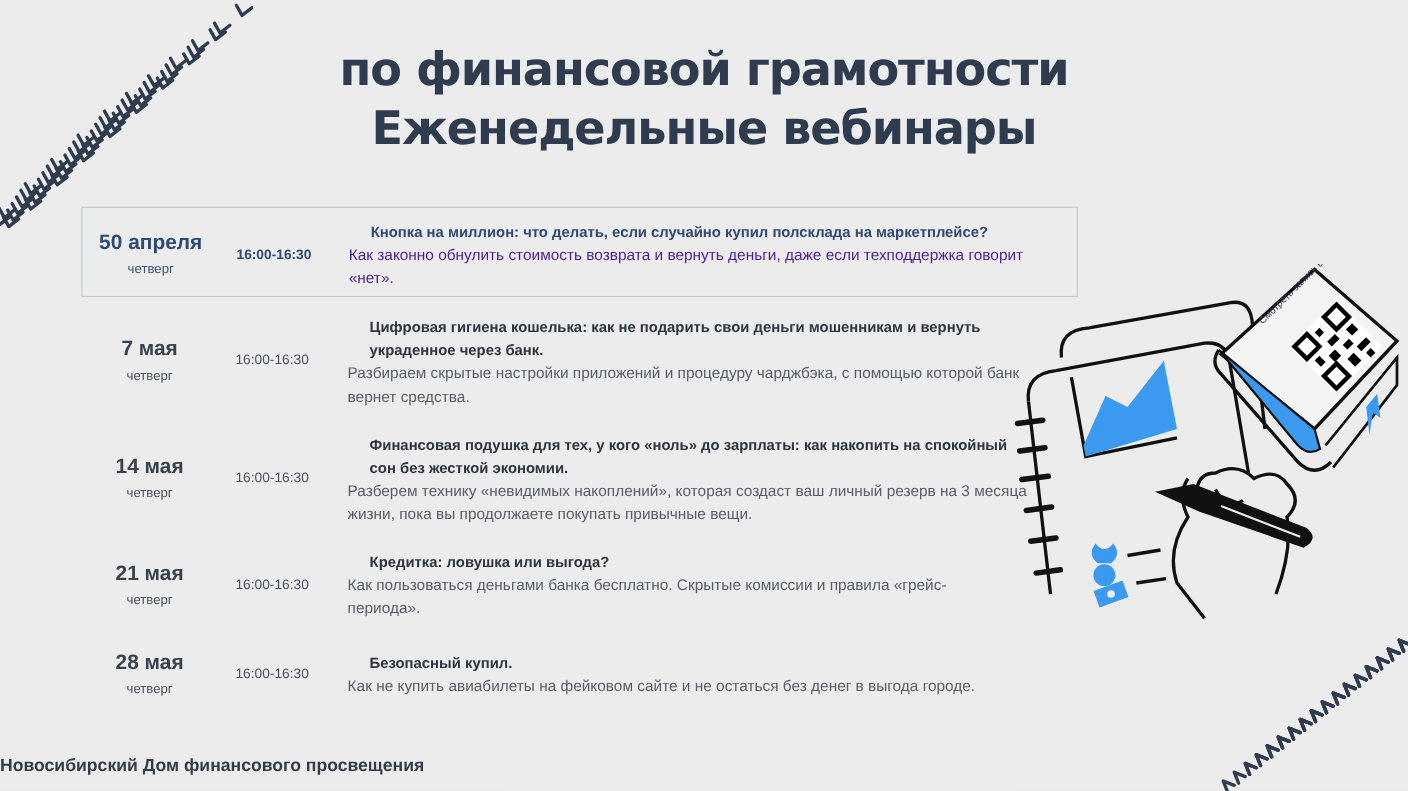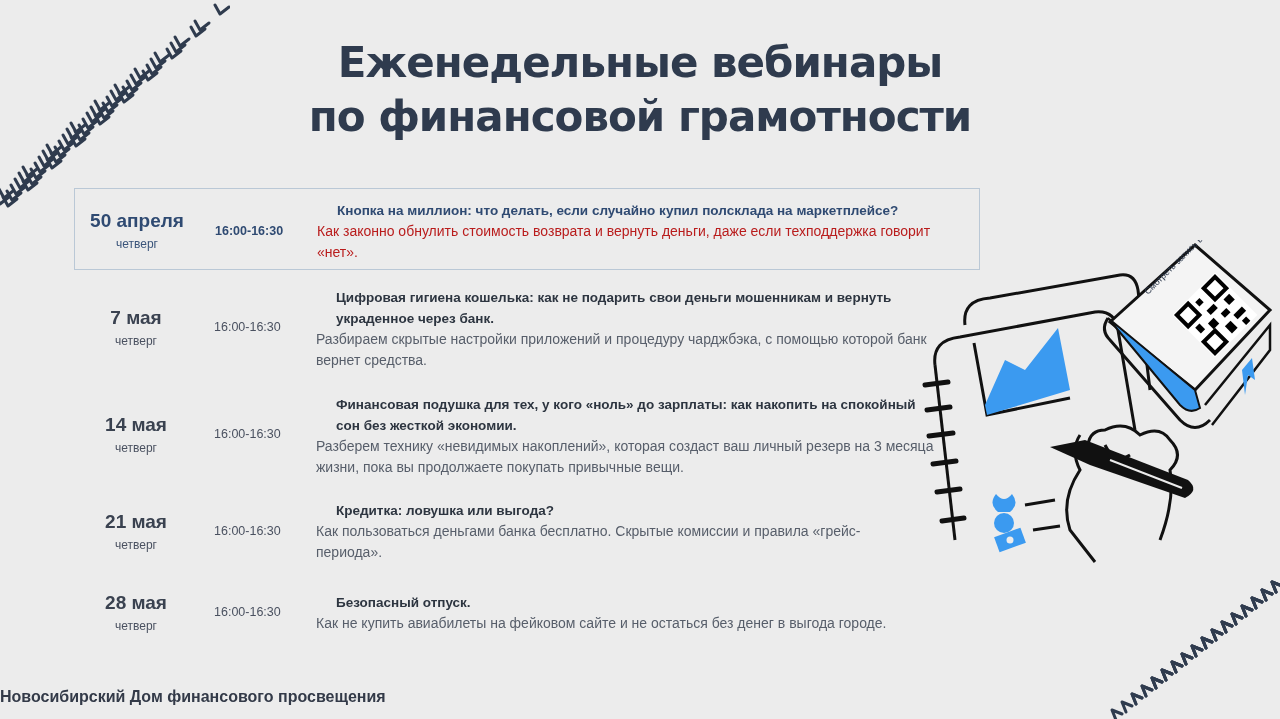--- a/index.html
+++ b/index.html
@@ -39,21 +39,21 @@
       position: absolute; left: 140px; width: 90px;
       font-size: 12.5px; color: #4a5160;
     }
     .highlight .time { font-weight: bold; color: #2f4a72; }
     .text-col { position: absolute; left: 242px; width: 650px; }
     .topic {
       font-weight: bold; font-size: 13.5px; line-height: 21px; color: #2d3540; padding-left: 20px;
     }
     .highlight .topic { color: #2f4a72; }
     .desc { font-size: 14px; line-height: 21px; color: #575e6a; }
-    .highlight .desc { color: #b91c1c; }
+    .highlight .desc { color: #4c1d95; }
     .footer {
       position: absolute; left: 0; top: 688px; width: 1280px; text-align: left;
       font-weight: bold; font-size: 16px; color: #333a48;
     }
     .deco { position: absolute; }
   </style>
 </head>
 <body>
 
 <svg class="deco" style="left:0;top:0" width="230" height="210" viewBox="0 0 230 210">
@@ -155,22 +155,22 @@
       <path d="M82 134 L72 130 L76 140"></path>
       <path d="M102 118 L92 114 L96 124"></path>
       <path d="M122 102 L112 98 L116 108"></path>
       <path d="M142 86 L132 82 L136 92"></path>
       <path d="M162 70 L152 66 L156 76"></path>
       <path d="M182 54 L172 50 L176 60"></path>
     </g>
 </svg>
 
 <div class="title">
+  <span>по финансовой грамотности</span>
   <span>Еженедельные вебинары</span>
-  <span>по финансовой грамотности</span>
 </div>
 
 <div class="row highlight" style="top:188px;height:82px;">
   <div class="date-col" style="top:20px;">
     <div class="date">50 апреля</div>
     <div class="weekday">четверг</div>
   </div>
   <div class="time" style="top:35px;">16:00-16:30</div>
   <div class="text-col" style="top:11px;">
     <div class="topic">Кнопка на миллион: что делать, если случайно купил полсклада на маркетплейсе?</div>
@@ -214,21 +214,21 @@
   </div>
 </div>
 
 <div class="row" style="top:591px;height:50px;">
   <div class="date-col" style="top:0px;">
     <div class="date">28 мая</div>
     <div class="weekday">четверг</div>
   </div>
   <div class="time" style="top:14px;">16:00-16:30</div>
   <div class="text-col" style="top:1px;width:660px;">
-    <div class="topic">Безопасный отпуск.</div>
+    <div class="topic">Безопасный купил.</div>
     <div class="desc">Как не купить авиабилеты на фейковом сайте и не остаться без денег в выгода городе.</div>
   </div>
 </div>
 
 <svg class="deco" style="left:920px;top:240px" width="360" height="330" viewBox="0 0 360 330">
 
   <path d="M45 85 Q42 60 70 58 L200 35 Q215 33 218 50 L230 150" fill="none" stroke="#111" stroke-width="3"></path>
 
   <path d="M15 125 Q12 100 40 97 L175 72 Q195 70 198 90 L215 190" fill="none" stroke="#111" stroke-width="3"></path>
   <path d="M15 125 L35 300" fill="none" stroke="#111" stroke-width="3"></path>

